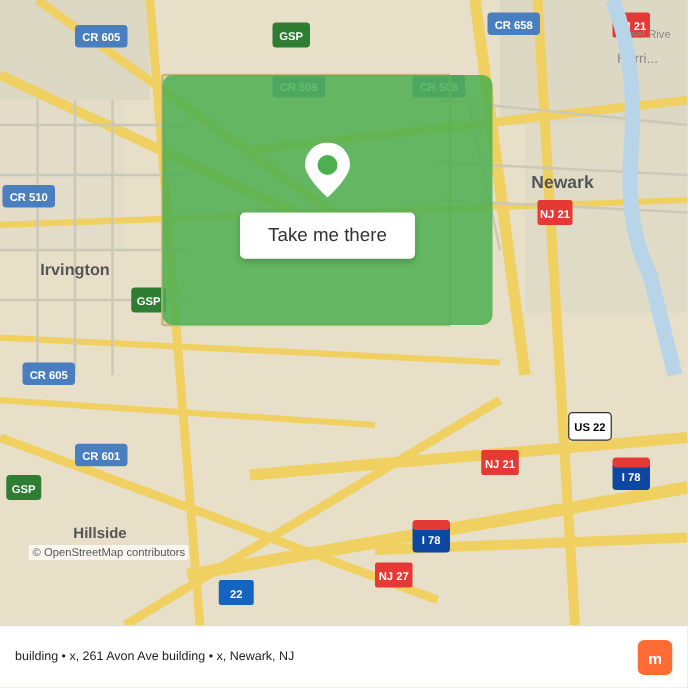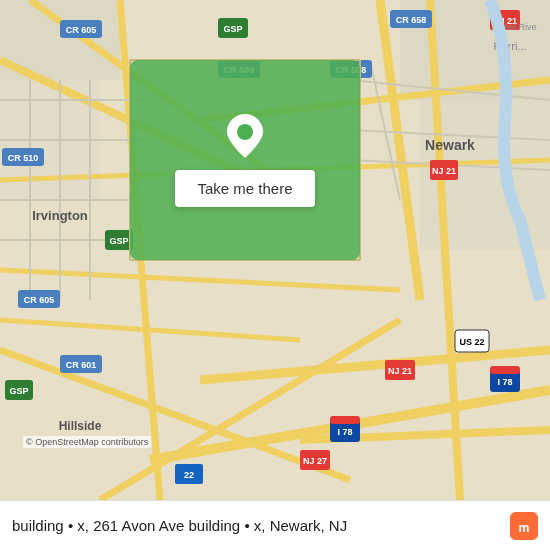--- a/index.html
+++ b/index.html
@@ -26,21 +26,21 @@
       height: 100%;
       position: absolute;
       top: 0; left: 0;
     }
 
     
     .green-overlay {
       position: absolute;
       top: 60px;
       left: 130px;
-      width: 230px;
+      width: 264px;
       height: 200px;
       background: rgba(76, 175, 80, 0.85);
       border-radius: 8px;
       display: flex;
       flex-direction: column;
       align-items: center;
       justify-content: center;
       gap: 12px;
     }
 
@@ -77,21 +77,21 @@
       bottom: 0;
       left: 0;
       display: flex;
       align-items: center;
       justify-content: space-between;
       padding: 0 12px;
       border-top: 1px solid #ddd;
     }
 
     .address-text {
-      font-size: 15px;
+      font-size: 10px;
       color: #222;
       flex: 1;
       line-height: 1.4;
     }
 
     .moovit-logo {
       display: flex;
       align-items: center;
       gap: 4px;
     }

